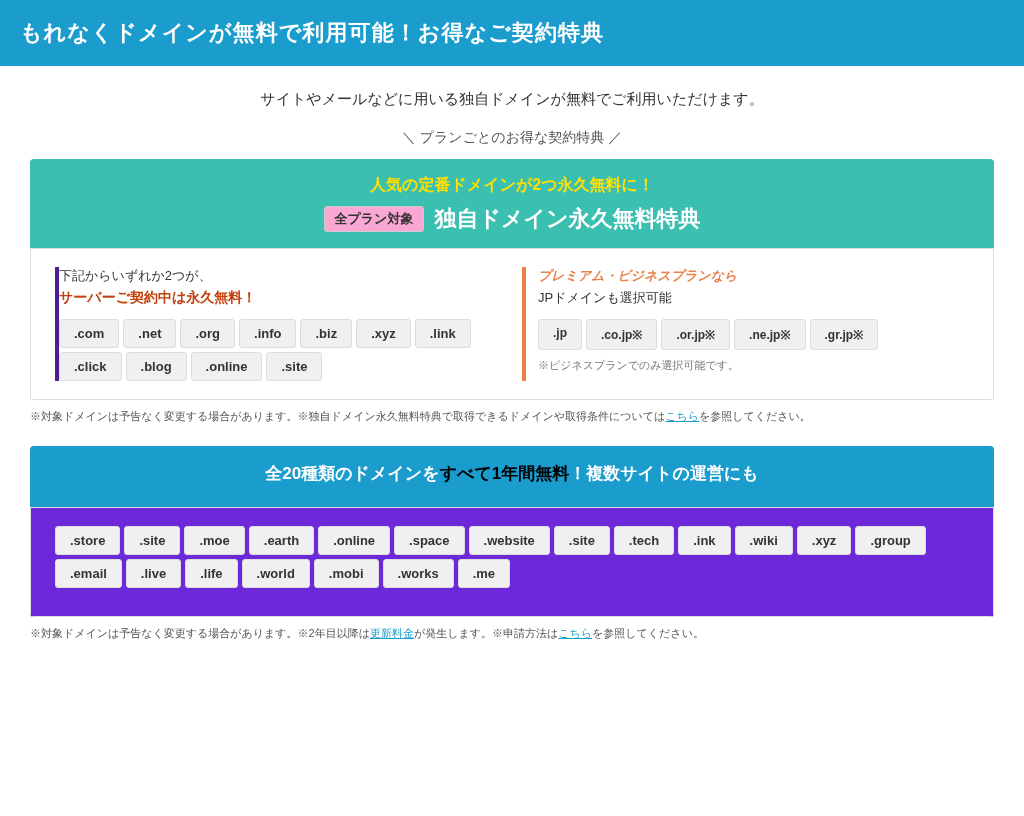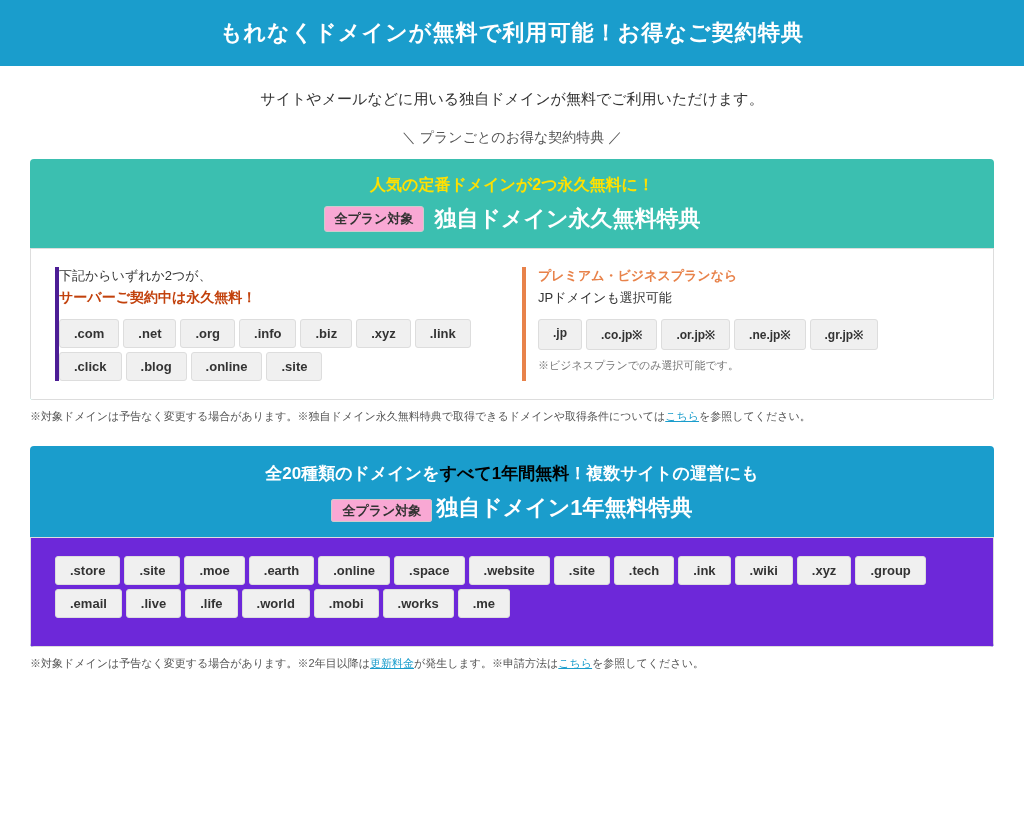--- a/index.html
+++ b/index.html
@@ -14,21 +14,20 @@
       max-width: 1024px;
       margin: 0 auto;
       background: #fff;
       min-height: 816px;
     }
 
     
     .header-banner {
       background: #1a9dcc;
       color: #fff;
-      text-align: center;
       padding: 18px 20px;
       font-size: 22px;
       font-weight: bold;
       letter-spacing: 0.05em;
     }
 
     
     .subtitle {
       text-align: center;
       padding: 24px 20px 12px;
@@ -119,20 +118,21 @@
 
     .right-col {
       border-left: 4px solid #e8824a;
       padding-left: 12px;
     }
 
     .right-col .pink-link {
       color: #e8824a;
       font-weight: bold;
       font-size: 13px;
+      font-style: italic;
     }
 
     .right-col .jp-text {
       font-size: 13px;
       color: #333;
       margin-top: 4px;
     }
 
     .domain-grid {
       display: flex;
@@ -283,24 +283,20 @@
   </div>
 
   <div class="notice-text">
     <span>※対象ドメインは予告なく変更する場合があります。※独自ドメイン永久無料特典で取得できるドメインや取得条件については</span><a href="#" class="link-text">こちら</a><span>を参照してください。</span>
   </div>
 
   <div class="section-one-year">
     <div class="section-one-year-header">
       <div class="top-text">
         <span>全20種類のドメインを</span><span class="yellow">すべて1年間無料</span><span>！複数サイトの運営にも</span>
-      </div>
-      <div class="badge-row">
-        <span class="badge">全プラン対象</span>
-        <span class="section-title">独自ドメイン1年無料特典</span>
       </div>
     </div>
 
     <div class="section-one-year-inner">
       <div class="domain-grid-large">
       <span class="domain-tag">.store</span>
           <span class="domain-tag">.site</span>
           <span class="domain-tag">.moe</span>
           <span class="domain-tag">.earth</span>
           <span class="domain-tag">.online</span>

